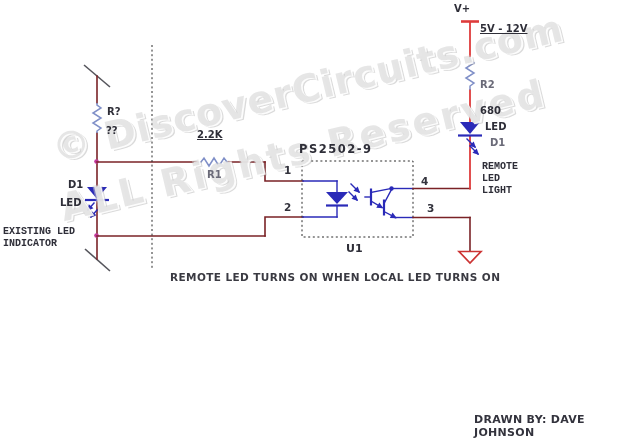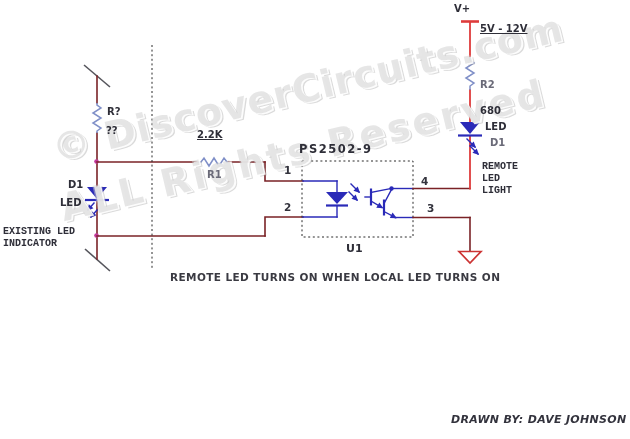--- a/index.html
+++ b/index.html
@@ -28,22 +28,22 @@
   .soft{color:#6a6a78;}
   .cap{font-size:10.5px;letter-spacing:0.4px;color:#3a3a42;}
   .multiline div{line-height:12px;font-family:Liberation Mono, monospace;}
   
   .footer{
     position:absolute;left:276px;top:321px;width:354px;text-align:center;z-index:3;
     color:var(--footer_black,#1a1a1a);font-size:19px;letter-spacing:0.3px;
   }
   .footer div{line-height:28px;}
   .credit{
-    position:absolute;left:451px;top:413px;z-index:3;
-    font-size:11px;font-weight:bold;color:#33333d;letter-spacing:0.3px;font-style:italic;
+    position:absolute;left:474px;top:413px;z-index:3;
+    font-size:11px;font-weight:bold;color:#33333d;letter-spacing:0.3px;
   }
   
   .w{stroke:var(--wire,#7a2226);stroke-width:1.6;fill:none;stroke-linecap:square;}
   .pw{stroke:var(--power_wire,#de3b3b);stroke-width:1.8;fill:none;stroke-linecap:square;}
   .pwbar{stroke:var(--power_wire,#de3b3b);stroke-width:2.6;}
   .cb{stroke:var(--component_blue,#2a2ab8);stroke-width:1.4;fill:none;stroke-linecap:square;}
   .cbbar{stroke:var(--component_blue,#2a2ab8);stroke-width:2.2;fill:none;}
   .cbf{fill:var(--component_blue,#2a2ab8);stroke:none;}
   .rz{stroke:var(--resistor_blue,#8090c8);stroke-width:1.5;fill:none;stroke-linejoin:miter;}
   .dash{stroke:#2b2b2b;stroke-width:1;fill:none;stroke-dasharray:2 2.6;}

